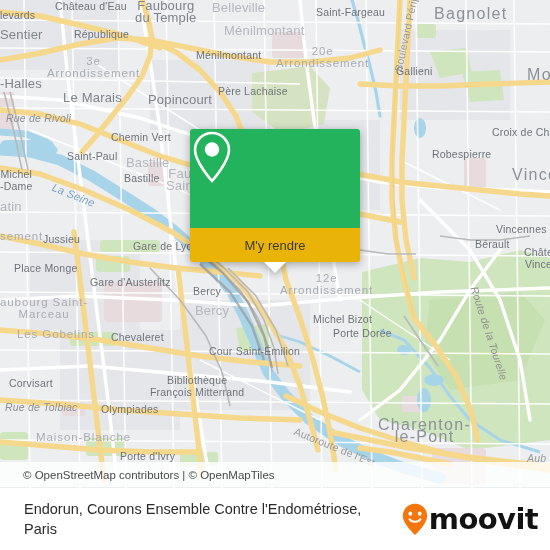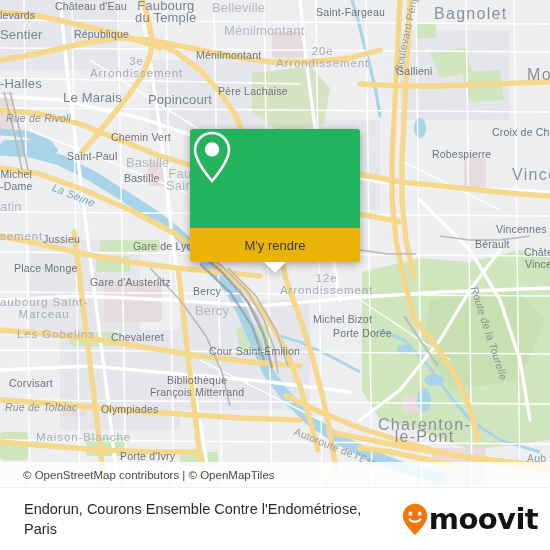--- a/index.html
+++ b/index.html
@@ -268,21 +268,21 @@
         <div class="lbl faint place" style="left: 212px; top: 0px;">Belleville</div>
         <div class="lbl station" style="left: 316px; top: 6px;">Saint-Fargeau</div>
         <div class="lbl bigplace" style="left: 394px; top: 5px; margin-left: 40px;">Bagnolet</div>
         <div class="lbl place" style="left: 0px; top: 27px;">Sentier</div>
         <div class="lbl station" style="left: 74px; top: 28px;">République</div>
         <div class="lbl faint place" style="left: 224px; top: 23px;">Ménilmontant</div>
         <div class="lbl station" style="left: 196px; top: 49px;">Ménilmontant</div>
         <div class="lbl district two" style="left: 276px; top: 45px;">20e
 Arrondissement</div>
         <div class="lbl station" style="left: 396px; top: 65px;">Gallieni</div>
-        <div class="lbl district two" style="left: 47px; top: 55px; margin-left: 43px;">3e
+        <div class="lbl district two" style="left: 47px; top: 55px;">3e
 Arrondissement</div>
         <div class="lbl place" style="left: 0px; top: 76px;">-Halles</div>
         <div class="lbl place" style="left: 63px; top: 90px;">Le Marais</div>
         <div class="lbl place" style="left: 148px; top: 92px;">Popincourt</div>
         <div class="lbl station" style="left: 218px; top: 85px;">Père Lachaise</div>
         <div class="lbl bigplace" style="left: 527px; top: 66px;">Mor</div>
         <div class="lbl station" style="left: 492px; top: 126px;">Croix de Chava</div>
         <div class="lbl road" style="left: 6px; top: 112px;">Rue de Rivoli</div>
         <div class="lbl station" style="left: 111px; top: 131px;">Chemin Vert</div>
         <div class="lbl station" style="left: 67px; top: 150px;">Saint-Paul</div>
@@ -321,21 +321,21 @@
         <div class="lbl station" style="left: 9px; top: 377px;">Corvisart</div>
         <div class="lbl station two" style="left: 150px; top: 374px;">Bibliothèque
 François Mitterrand</div>
         <div class="lbl road" style="left: 5px; top: 401px;">Rue de Tolbiac</div>
         <div class="lbl station" style="left: 101px; top: 403px;">Olympiades</div>
         <div class="lbl district" style="left: 36px; top: 431px;">Maison-Blanche</div>
         <div class="lbl station" style="left: 120px; top: 450px;">Porte d'Ivry</div>
         <div class="lbl bigplace two" style="left: 378px; top: 419px;">Charenton-
 le-Pont</div>
         <div class="lbl hiway" style="left: 297px; top: 425px; transform: rotate(22deg); transform-origin: 0px 0px;">Autoroute de l'Est</div>
-        <div class="lbl hiway" style="left: 527px; top: 452px;">Aub</div>
+        <div class="lbl hiway" style="left: 527px; top: 452px; font-style: italic;">Aub</div>
       </div>
 
     <div class="callout">
       <div class="callout-head">
         <svg width="44" height="56" viewBox="0 0 44 56">
           <path d="M22 4 C12.6 4 5 11.6 5 21 C5 33 22 52 22 52 C22 52 39 33 39 21 C39 11.6 31.4 4 22 4 Z" fill="none" stroke="#ffffff" stroke-width="2.6"></path>
           <circle cx="22" cy="20.5" r="7.2" fill="#ffffff"></circle>
         </svg>
       </div>
       <div class="callout-body">

